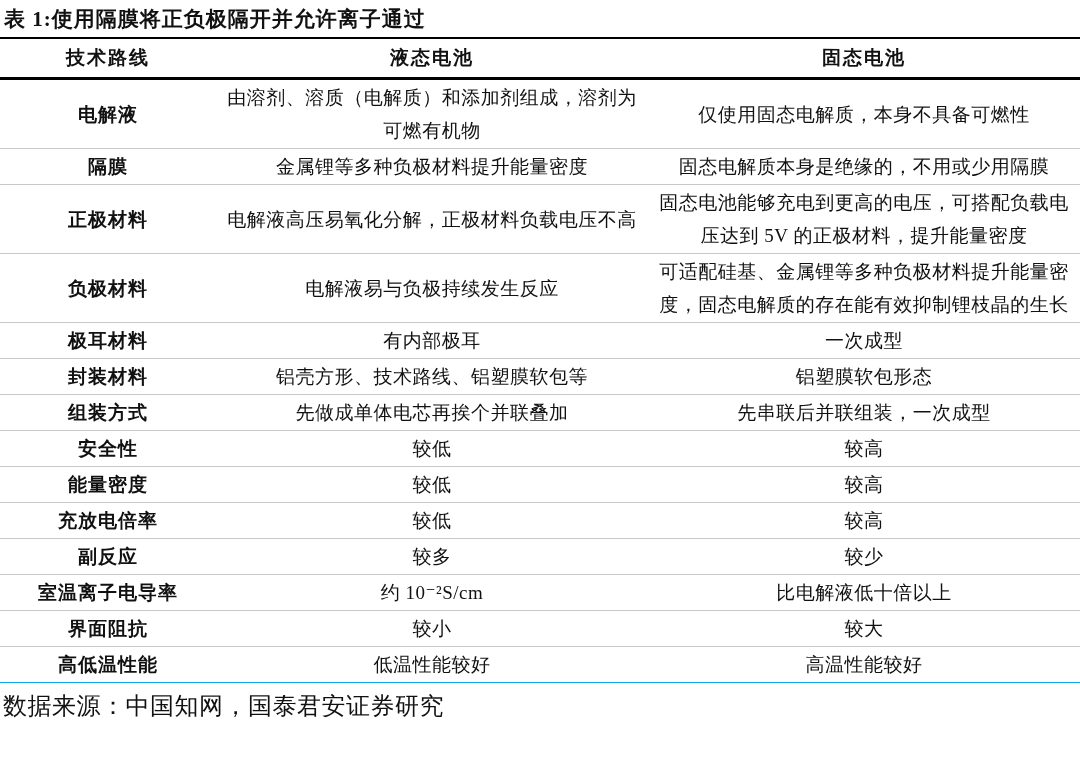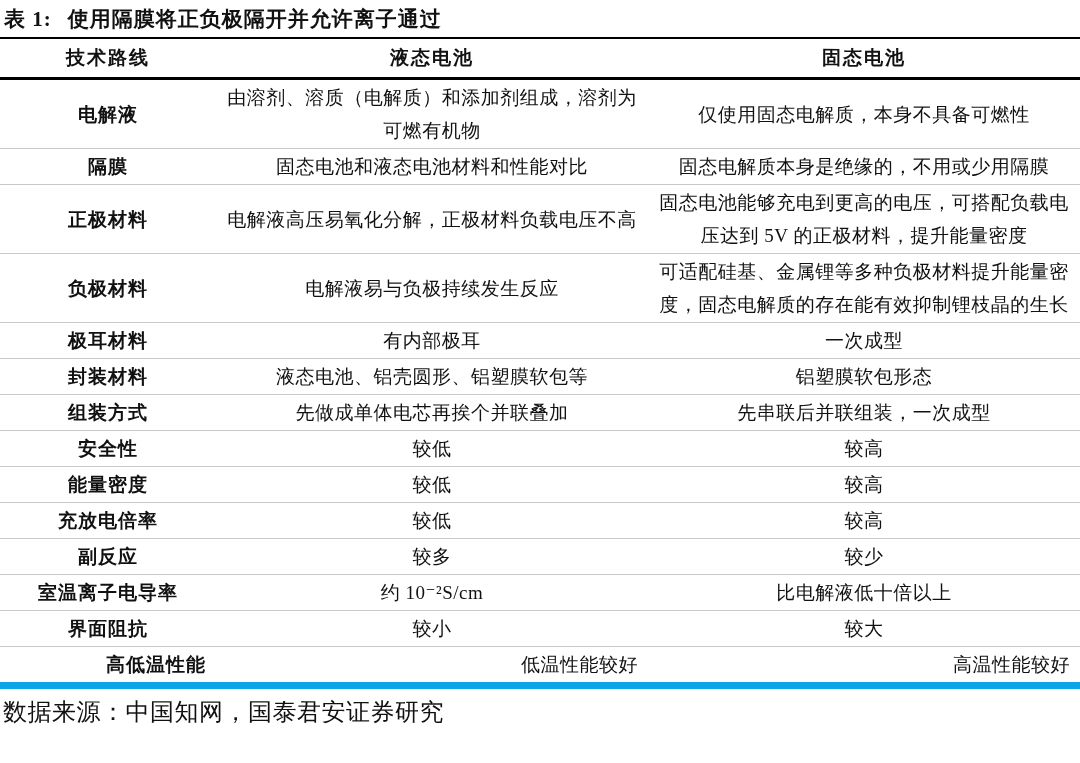--- a/index.html
+++ b/index.html
@@ -13,21 +13,20 @@
     width: 1080px;
     height: 763px;
     box-sizing: border-box;
     background: #ffffff;
     overflow: hidden;
   }
   
   .table-title {
     display: flex;
     align-items: baseline;
-    gap: 16px;
     padding: 5px 4px 4px 4px;
     border-bottom: 2px solid #000000;
     font-size: 21px;
     font-weight: bold;
     letter-spacing: 1px;
   }
   
   table.cmp {
     width: 100%;
     border-collapse: collapse;
@@ -54,22 +53,21 @@
     vertical-align: middle;
     padding: 1px 10px;
     border-bottom: 1px solid #c9c9c9;
     letter-spacing: 0.5px;
   }
   table.cmp tbody tr td:first-child {
     font-weight: bold;
     letter-spacing: 1px;
   }
   table.cmp tbody tr:last-child td {
-    border-bottom: 7px solid #0ea5e9;
-    text-align: right;
+    border-bottom: 1px solid #0ea5e9;
   }
   
   .source-note {
     font-size: 24px;
     padding: 7px 3px 0 3px;
     letter-spacing: 0.5px;
   }
 </style>
 </head>
 <body>
@@ -95,41 +93,41 @@
       </tr>
     </thead>
     <tbody>
       <tr>
         <td>电解液</td>
         <td>由溶剂、溶质（电解质）和添加剂组成，溶剂为可燃有机物</td>
         <td>仅使用固态电解质，本身不具备可燃性</td>
       </tr>
       <tr>
         <td>隔膜</td>
-        <td>固态电池和液态电池材料和性能对比</td>
+        <td>金属锂等多种负极材料提升能量密度</td>
         <td>固态电解质本身是绝缘的，不用或少用隔膜</td>
       </tr>
       <tr>
         <td>正极材料</td>
         <td>电解液高压易氧化分解，正极材料负载电压不高</td>
         <td>固态电池能够充电到更高的电压，可搭配负载电压达到 5V 的正极材料，提升能量密度</td>
       </tr>
       <tr>
         <td>负极材料</td>
         <td>电解液易与负极持续发生反应</td>
         <td>可适配硅基、金属锂等多种负极材料提升能量密度，固态电解质的存在能有效抑制锂枝晶的生长</td>
       </tr>
       <tr>
         <td>极耳材料</td>
         <td>有内部极耳</td>
         <td>一次成型</td>
       </tr>
       <tr>
         <td>封装材料</td>
-        <td>液态电池、铝壳圆形、铝塑膜软包等</td>
+        <td>铝壳方形、技术路线、铝塑膜软包等</td>
         <td>铝塑膜软包形态</td>
       </tr>
       <tr>
         <td>组装方式</td>
         <td>先做成单体电芯再挨个并联叠加</td>
         <td>先串联后并联组装，一次成型</td>
       </tr>
       <tr>
         <td>安全性</td>
         <td>较低</td>

